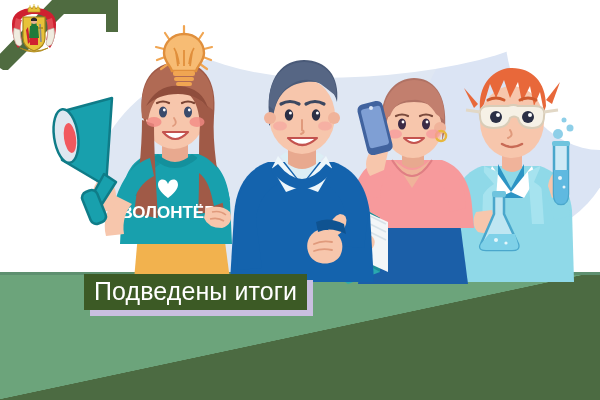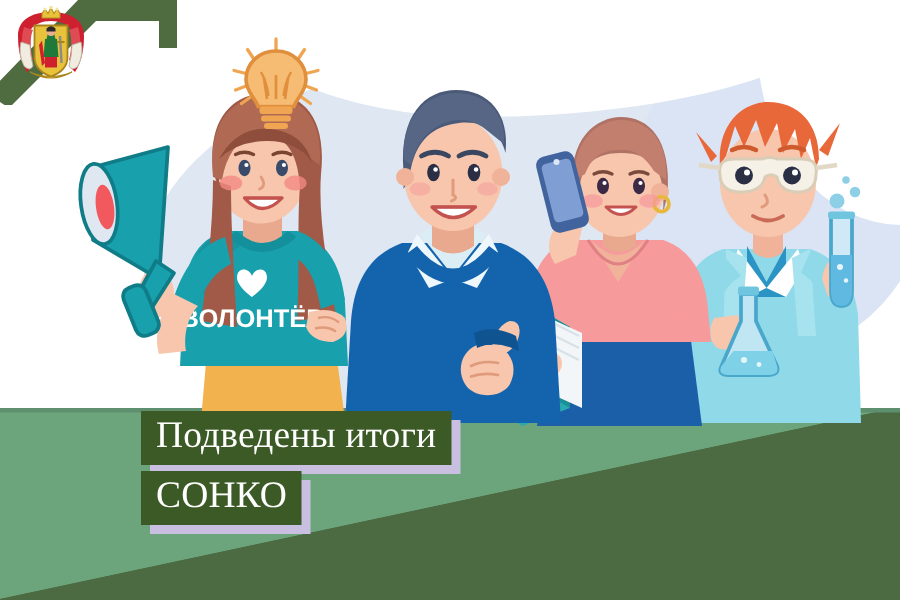--- a/index.html
+++ b/index.html
@@ -92,27 +92,26 @@
   
   .character { position: absolute; }
   .ch-volunteer { left: 46px;  top: 58px;  width: 190px; height: 222px; z-index: 4; }
   .ch-student   { left: 222px; top: 52px;  width: 160px; height: 230px; z-index: 5; }
   .ch-phone     { left: 340px; top: 72px;  width: 148px; height: 212px; z-index: 4; }
   .ch-scientist { left: 448px; top: 48px;  width: 152px; height: 234px; z-index: 3; }
 
   
   .headline {
     position: absolute;
-    left: 94px; top: 274px;
+    left: 84px; top: 274px;
     z-index: 20;
     display: flex;
     flex-direction: column;
     align-items: flex-start;
     gap: 4px;
-    font-family: Liberation Serif, serif;
   }
   .headline-line {
     position: relative;
     display: inline-block;
     background: #3c5a25;
     color: #ffffff;
     font-size: 25px;
     line-height: 1.04;
     letter-spacing: 0.1px;
     padding: 4px 10px 6px 10px;
@@ -422,16 +421,15 @@
     <path d="M32 20 L33 38" stroke="#8a8a8a" stroke-width="1.6"></path>
     <path d="M30 24 L35 24" stroke="#a8841a" stroke-width="1.4"></path>
 
     <path d="M20 23 L22 38 L20 40 L18 26 Z" fill="#cf2030"></path>
 
     <path d="M12 44 Q26 52 40 44 Q26 50 12 44 Z" fill="#e8c23a" stroke="#a8841a" stroke-width=".8"></path>
   </svg>
 
   <div class="headline">
     <span class="headline-line">Подведены итоги</span>
-    <span class="headline-line">СОНКО</span>
   </div>
 
 </div>
 
 </body></html>

